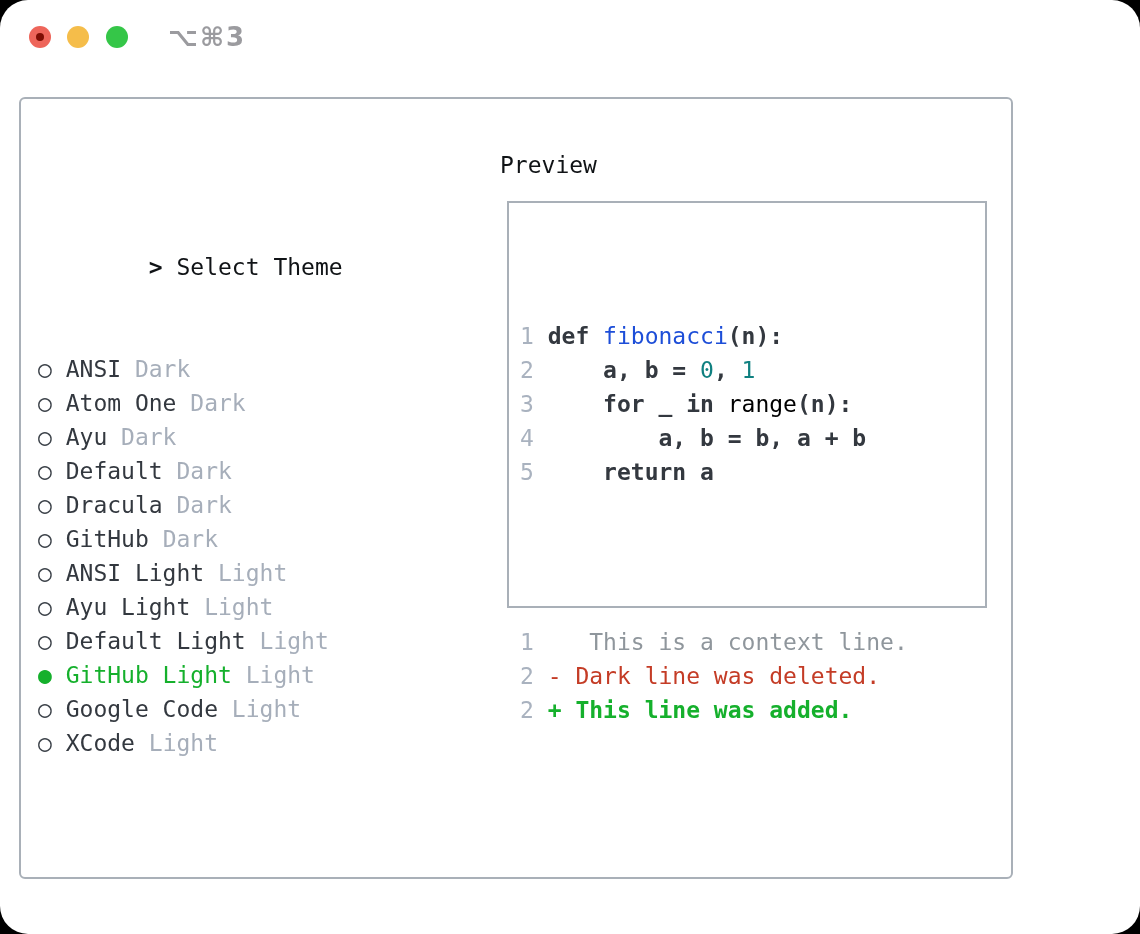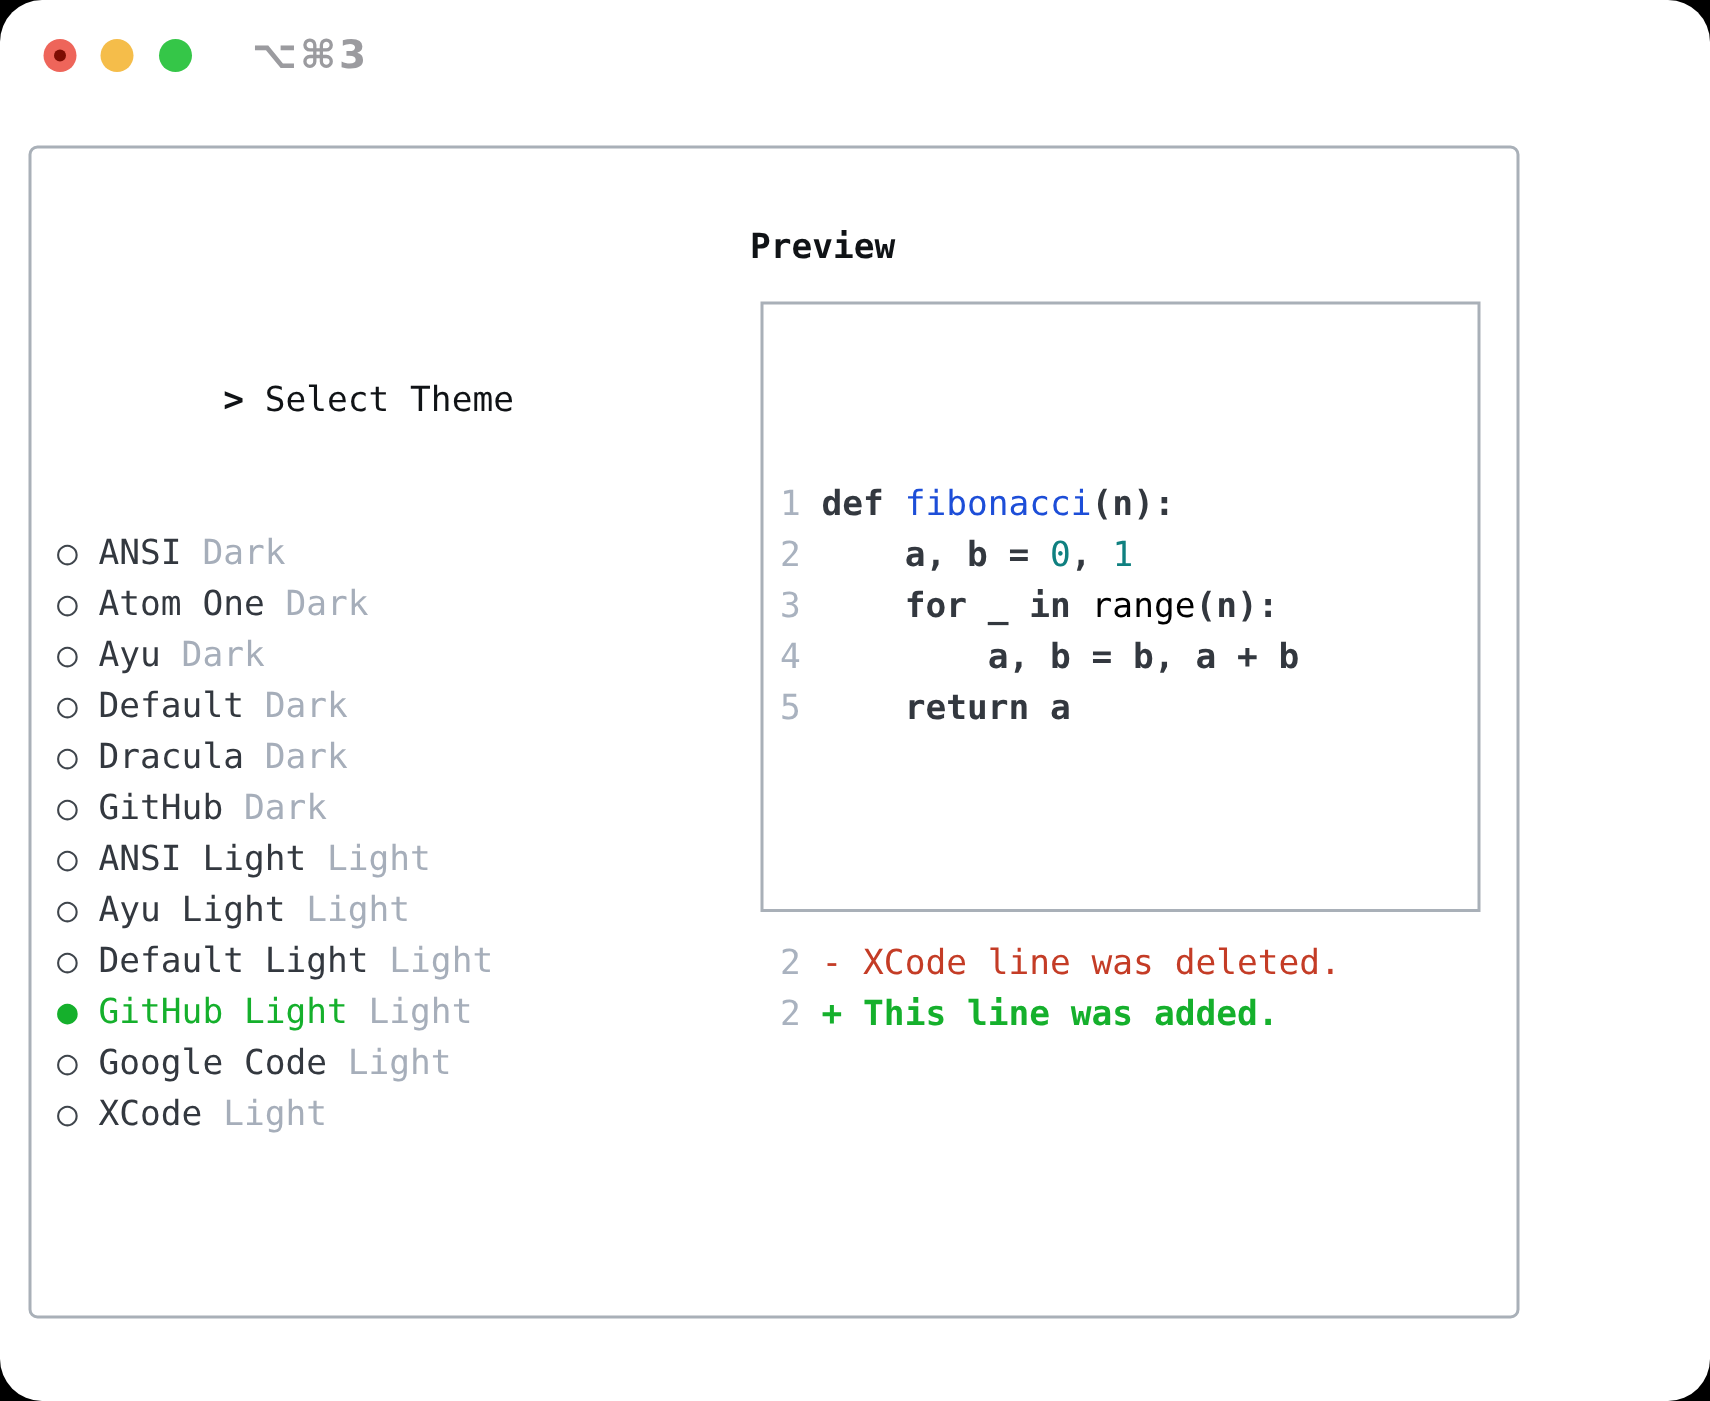--- a/index.html
+++ b/index.html
@@ -36,21 +36,21 @@
   .marker.sel{color:#15b02c;}
   .hdr-marker{display:inline-block;width:2ch;font-weight:bold;color:#101316;}
   .hdr-label{font-weight:normal;color:#101316;}
   .name{color:#33383f;}
   .name.sel-green{color:#15b02c;}
   .variant{color:#a6aeba;margin-left:1ch;}
   .apply-block{margin-top:34px;}
   
   .preview-label{
     position:absolute;left:479px;top:49px;
-    font-weight:bold;color:#101316;font-size:23px;line-height:34px;
+    font-weight:normal;color:#101316;font-size:23px;line-height:34px;
   }
   .preview-box{
     position:absolute;left:486px;top:102px;width:476px;height:403px;
     border:2px solid #a9b0b8;background:#fff;
   }
   .code-block{position:absolute;left:11px;top:48px;}
   .code-line{height:34px;}
   .lnum{display:inline-block;color:#a9b2bf;}
   .tok-plain{color:#33383f;font-weight:bold;}
   .tok-func{color:#1d4ed8;text-align:center;}
@@ -90,18 +90,18 @@
       </div>
 
       
     </div>
 
     <div class="preview-label">Preview</div>
 
     <div class="preview-box">
       <div class="code-block mono">
         <div><div class="code-line"><span class="lnum">1</span><span class="tok-plain"> def </span><span class="tok-func">fibonacci</span><span class="tok-plain">(n):</span></div><div class="code-line"><span class="lnum">2</span><span class="tok-plain">     a, b = </span><span class="tok-number">0</span><span class="tok-plain">, </span><span class="tok-number">1</span></div><div class="code-line"><span class="lnum">3</span><span class="tok-plain">     for _ in </span><span class="tok-builtin">range</span><span class="tok-plain">(n):</span></div><div class="code-line"><span class="lnum">4</span><span class="tok-plain">         a, b = b, a + b</span></div><div class="code-line"><span class="lnum">5</span><span class="tok-plain">     return a</span></div></div>
-        <div class="diff-block"><div class="code-line"><span class="lnum">2</span><span class="diff-deleted"> - XCode line was deleted.</span></div><div class="code-line"><span class="lnum">2</span><span class="diff-added"> + This line was added.</span></div></div>
+        <div class="diff-block"><div class="code-line"><span class="lnum">1</span><span class="diff-context">    This is a context line.</span></div><div class="code-line"><span class="lnum">2</span><span class="diff-deleted"> - Dark line was deleted.</span></div><div class="code-line"><span class="lnum">2</span><span class="diff-added"> + This line was added.</span></div></div>
       </div>
     </div>
 
   </div>
 </div>
 
 </body></html>

